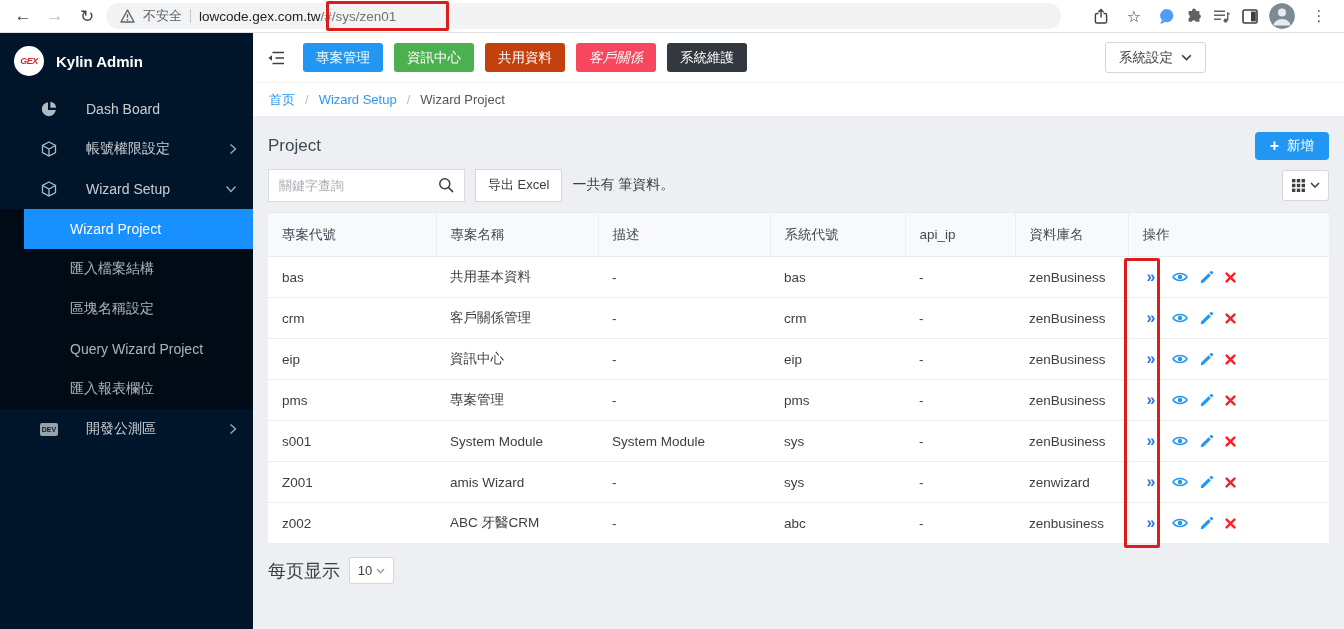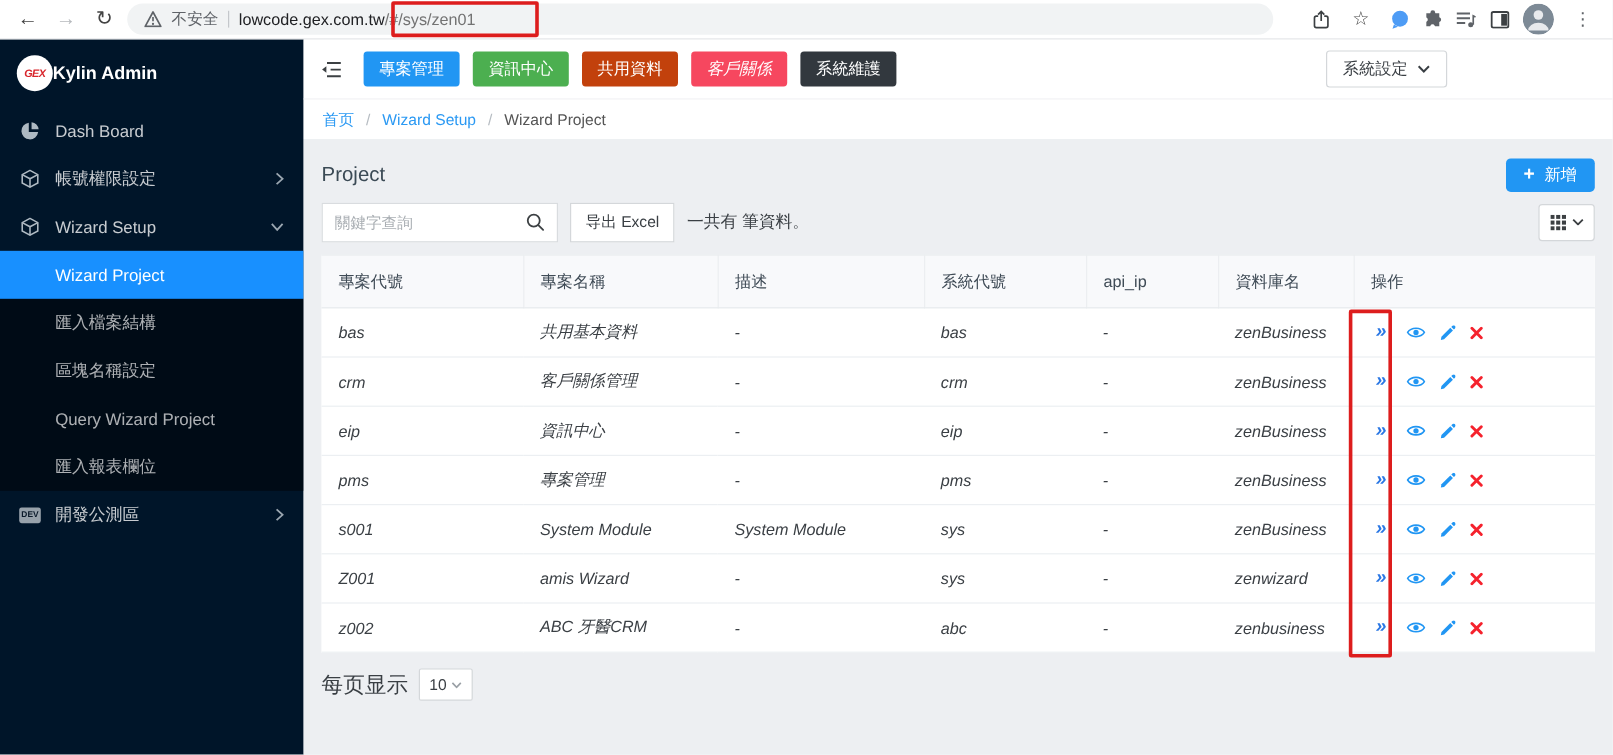--- a/index.html
+++ b/index.html
@@ -16,25 +16,25 @@
   .sec-label { color:#5f6368; font-size:13px; }
   .pill-div { width:1px; height:14px; background:#c4c7cb; }
   .url-text { font-size:13.5px; color:#202124; white-space:nowrap; }
   .url-path { color:#737373; }
   .browser-right { display:flex; align-items:center; gap:11px; margin-left:auto; padding-right:2px; }
   .avatar-wrap { width:26px; height:26px; border-radius:50%; overflow:hidden; }
 
   
   .app { display:flex; height:596px; }
   .sidebar { width:253px; background:#001529; color:rgba(255,255,255,0.78); flex-shrink:0; display:flex; flex-direction:column; }
-  .brand-row { height:56px; display:flex; align-items:center; gap:0; padding-left:14px; }
+  .brand-row { height:56px; display:flex; align-items:center; gap:12px; padding-left:14px; }
   .logo-circle { width:30px; height:30px; border-radius:50%; background:#fff; display:flex; align-items:center; justify-content:center; }
   .logo-circle span { color:#d8262c; font-size:9px; font-weight:bold; font-style:italic; letter-spacing:-0.5px; }
   .brand-name { color:#fff; font-size:15px; font-weight:600; }
-  .menu-item { height:40px; display:flex; align-items:center; gap:12px; padding:0 16px; font-size:14px; cursor:pointer; }
+  .menu-item { height:40px; display:flex; align-items:center; gap:28px; padding:0 16px; font-size:14px; cursor:pointer;margin-left:24px; }
   .menu-item .mi-icon { width:18px; display:flex; justify-content:center; color:#aeb9c2; }
   .menu-item .chev { margin-left:auto; color:#9aa6b0; display:flex; }
   .submenu { background:#000b16; }
   .submenu .menu-item { padding-left:46px; color:rgba(255,255,255,0.68); }
   .submenu .menu-item.active { background:#1890ff; color:#fff; }
   .dev-badge { width:20px; height:13px; background:#97a1aa; color:#0b1a2a; font-size:7px; font-weight:bold; border-radius:2px; display:flex; align-items:center; justify-content:center; }
 
   .main { flex:1; display:flex; flex-direction:column; min-width:0; }
 
   
@@ -66,21 +66,21 @@
   .search-wrap input { border:none; outline:none; flex:1; font-size:13px; font-family:inherit; color:#333; background:transparent; min-width:0; }
   .search-wrap input::placeholder { color:#a9aeb3; }
   .export-btn { height:33px; background:#fff; border:1px solid #d4d7da; padding:0 12px; font-size:13px; color:#3a3f44; margin-left:10px; cursor:pointer; font-family:Liberation Sans, sans-serif; }
   .total-text { margin-left:10px; font-size:14px; color:#3a3f44; }
   .grid-btn { margin-left:auto; width:47px; height:31px; background:#fff; border:1px solid #d4d7da; border-radius:3px; display:flex; align-items:center; justify-content:center; gap:5px; color:#3c4043; cursor:pointer; }
 
   
   table.data { width:100%; border-collapse:collapse; table-layout:fixed; margin-top:9px; background:#fff; }
   table.data thead th { background:#f8f9fb; border-top:1px solid #e7eaed; border-bottom:1px solid #e7eaed; border-right:1px solid #eceef1; height:44px; font-weight:normal; font-size:13.5px; color:#3f4b56; text-align:left; padding-left:14px; }
   table.data thead th:last-child { border-right:none; }
-  table.data tbody td { height:41px; border-bottom:1px solid #eceff2; font-size:13.5px; color:#3a3f44; padding-left:14px; background:#fff;font-style:italic; }
+  table.data tbody td { height:41px; border-bottom:1px solid #eceff2; font-size:13.5px; color:#3a3f44; padding-left:14px; background:#fff; }
   td.dash { color:#9aa0a6; }
   .act-cell { display:flex; align-items:center; gap:12px; }
   .act { display:inline-flex; align-items:center; justify-content:center; cursor:pointer; }
   .act-expand { color:#2b78e4; font-weight:bold; font-size:16px; line-height:1; width:18px; }
 
   
   .pagination { display:flex; align-items:center; gap:9px; margin-top:13px; }
   .page-label { font-size:18px; color:#3a3f44; }
   .page-select { width:45px; height:27px; background:#fff; border:1px solid #d4d7da; border-radius:2px; display:flex; align-items:center; justify-content:center; gap:4px; font-size:13px; color:#3a3f44; cursor:pointer; }
   .page-select .chev { color:#9aa0a6; display:flex; }

